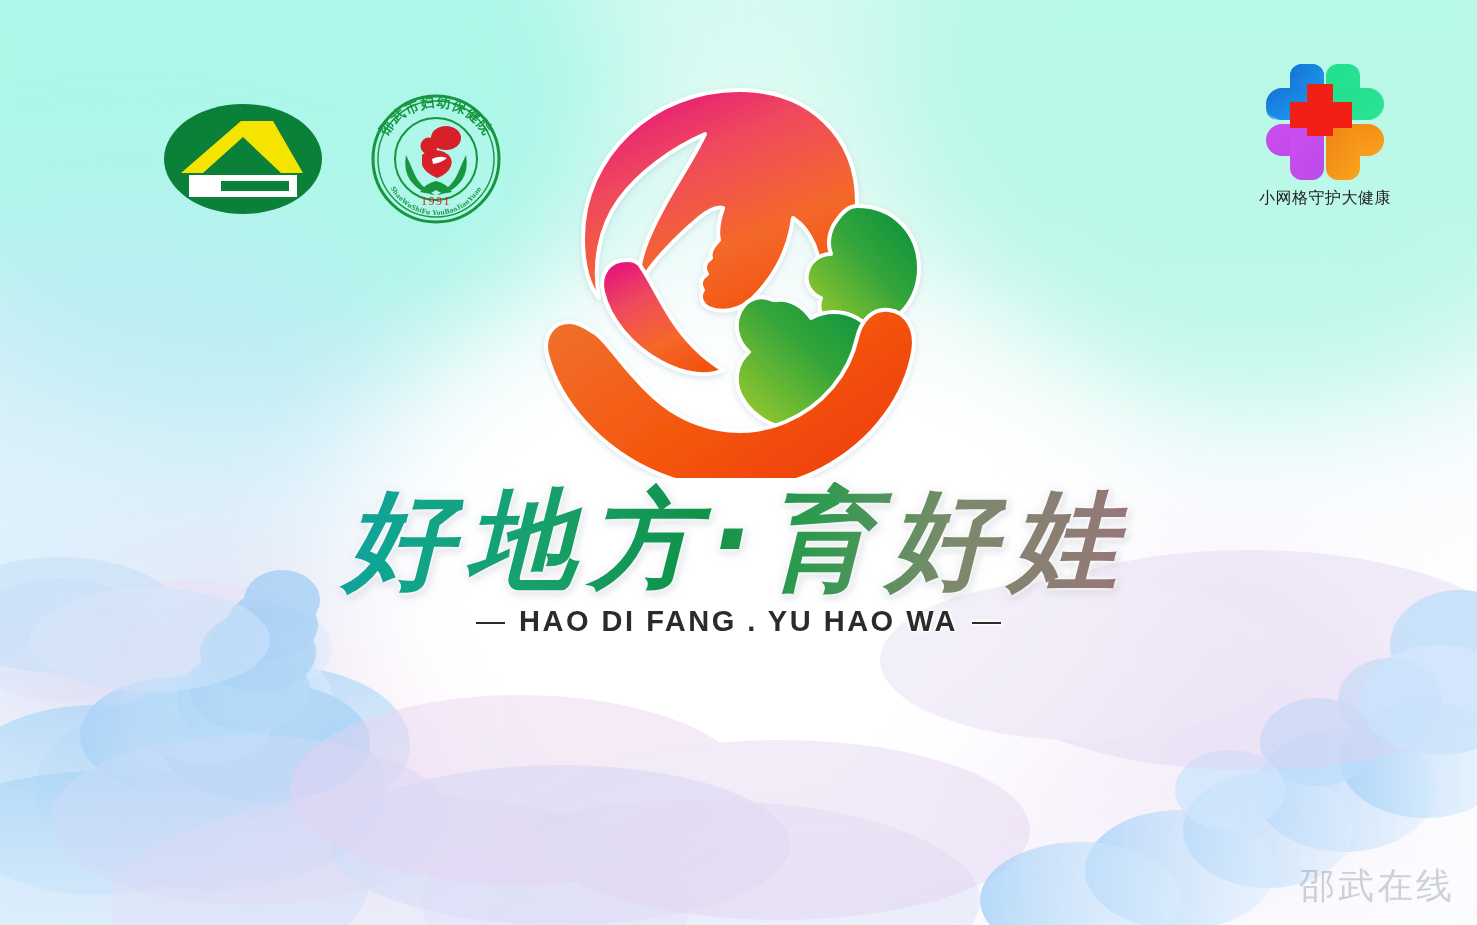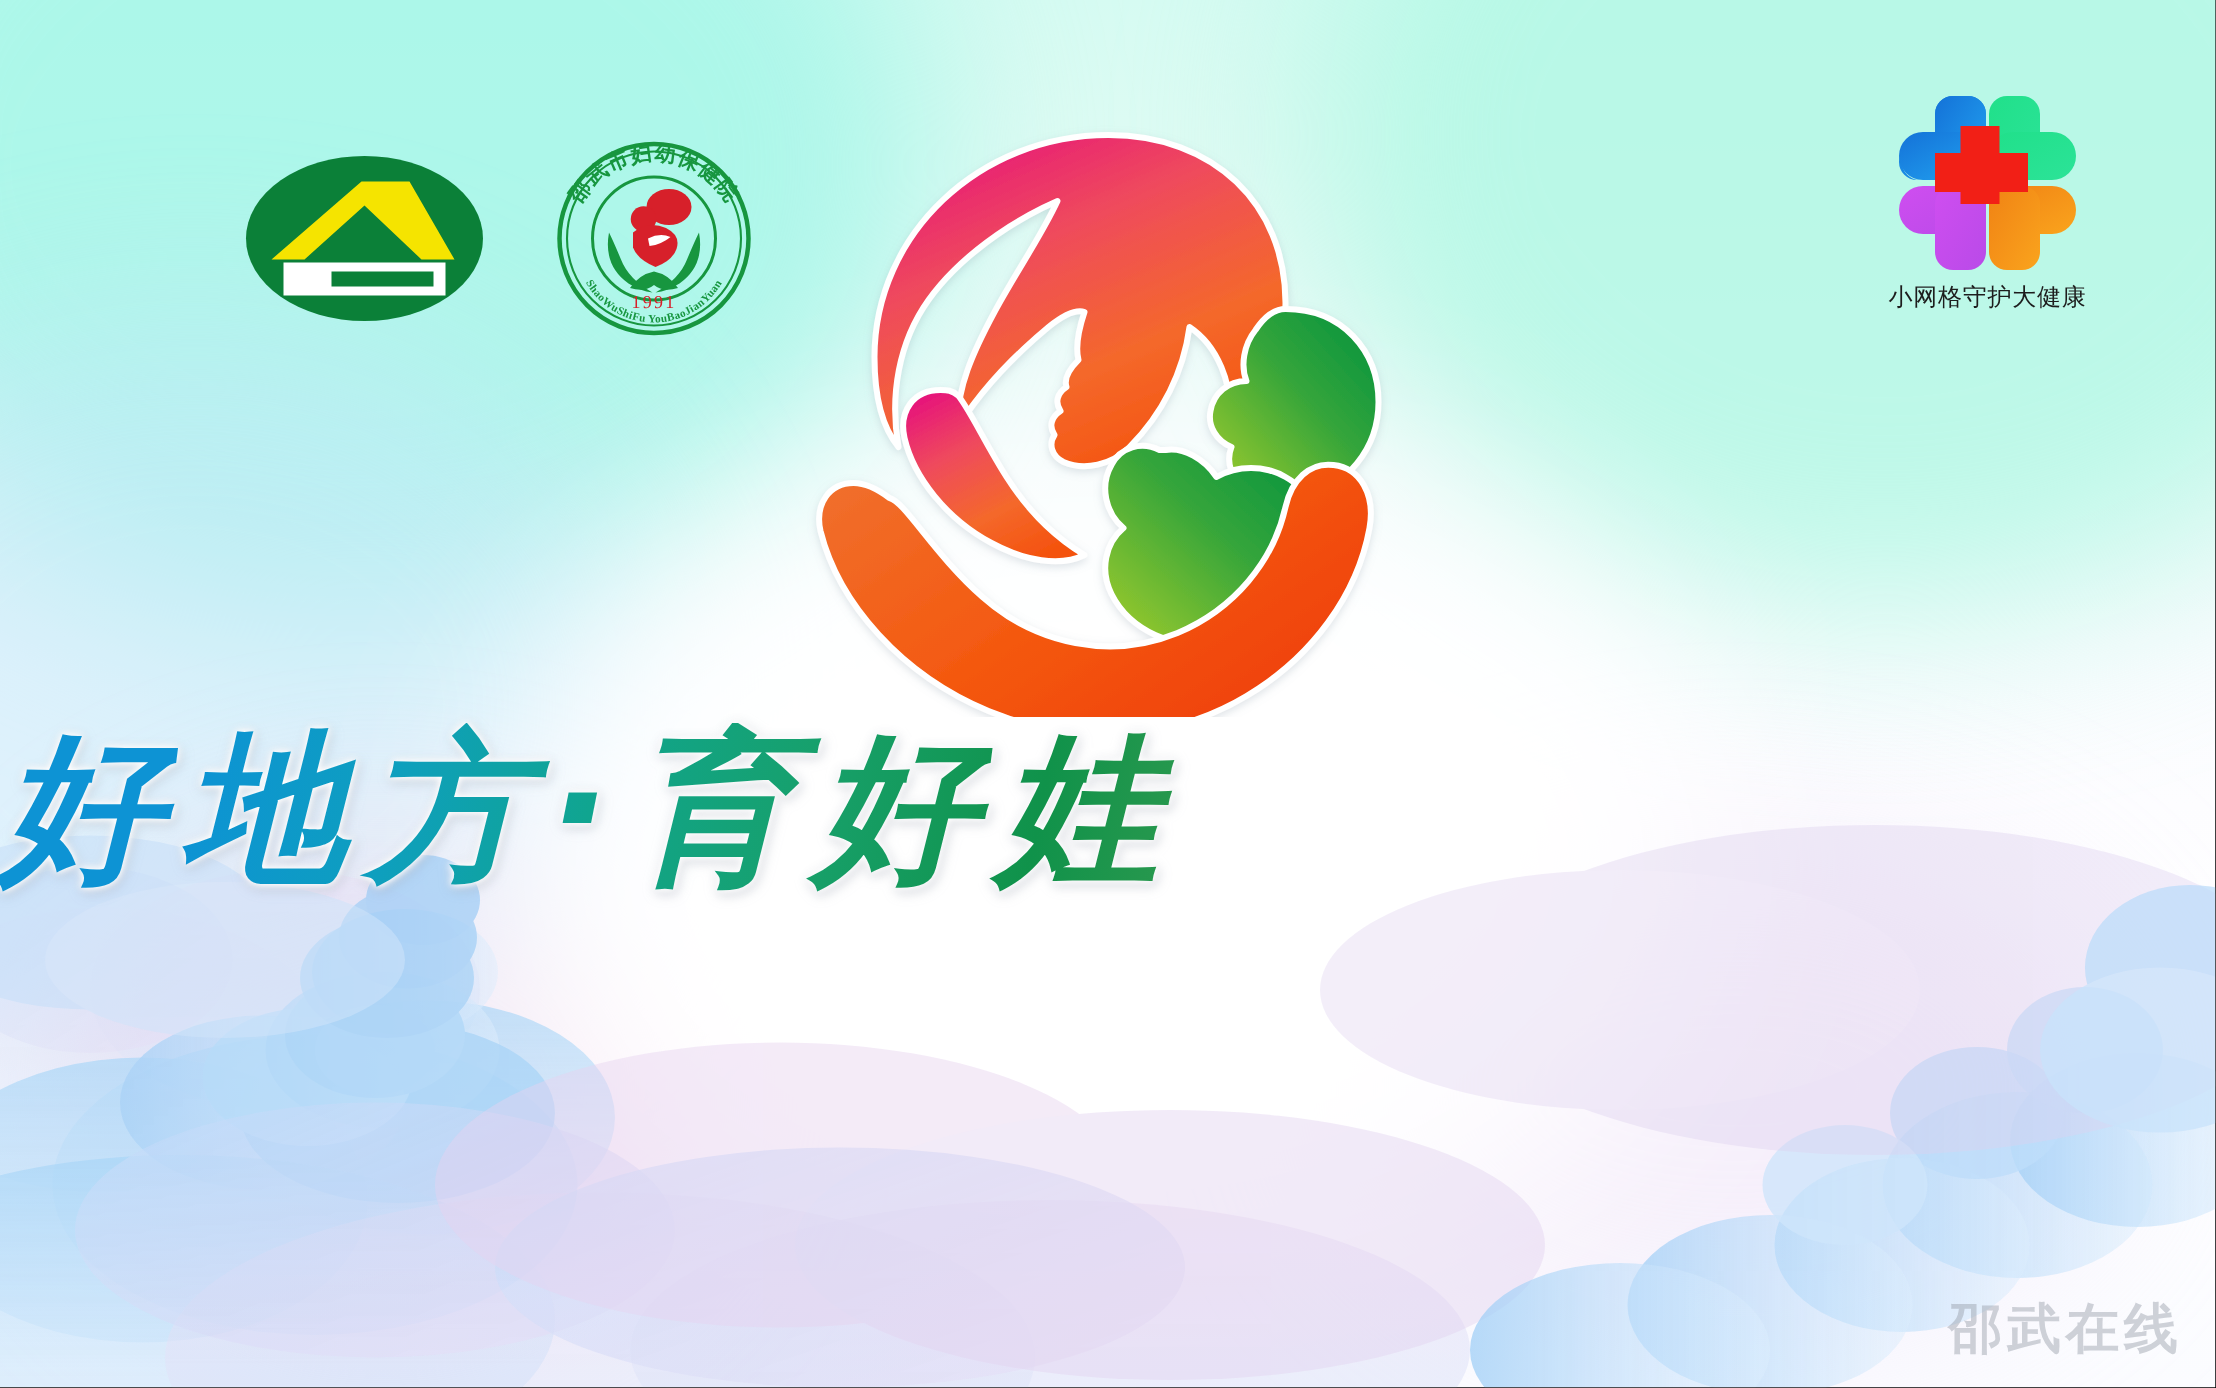--- a/index.html
+++ b/index.html
@@ -44,21 +44,21 @@
   .logo-pinwheel   { position: absolute; left: 1244px; top: 40px; width: 162px; height: 180px; }
 
   
   .emblem { position: absolute; left: 527px; top: 78px; width: 430px; height: 400px; }
 
   
   .headline {
     position: absolute;
     left: 0; right: 0;
     top: 482px;
-    text-align: left;
+    text-align: center;
   }
   .headline-main {
     font-family: "DejaVu Sans", "Liberation Sans", sans-serif;
     font-size: 108px;
     font-weight: 700;
     line-height: 1.08;
     letter-spacing: 14px;
     font-style: italic;
     margin: 0;
     white-space: nowrap;
@@ -120,21 +120,21 @@
   .headline-live .hl-quote  { font-weight: 700; color: #13528f; }
 
   
   .watermark {
     position: absolute;
     right: 22px;
     bottom: 14px;
     font-size: 36px;
     letter-spacing: 3px;
     color: rgba(150,158,168,0.45);
-    font-weight: 700;
+    font-weight: 400;
     user-select: none;
     text-align: right;
   }
 </style>
 </head>
 <body>
 
 <div id="poster">
 
   <div class="wash cyan-tl"></div>
@@ -400,19 +400,22 @@
                  C96 292 76 256 66 254
                  C58 248 50 244 42 244 Z" fill="url(#hg)" stroke="#ffffff" stroke-width="4" stroke-linejoin="round"></path>
       </g>
     </svg>
   </div>
 
   <div class="headline">
 
     <h1 class="headline-main">好地方·育好娃</h1>
 
+    <div class="headline-pinyin">
+      <span class="dash">—</span><span>HAO DI FANG . YU HAO WA</span><span class="dash">—</span>
+    </div>
 
 
   </div>
 
   <div class="watermark">邵武在线</div>
 
 </div>
 
 </body></html>

